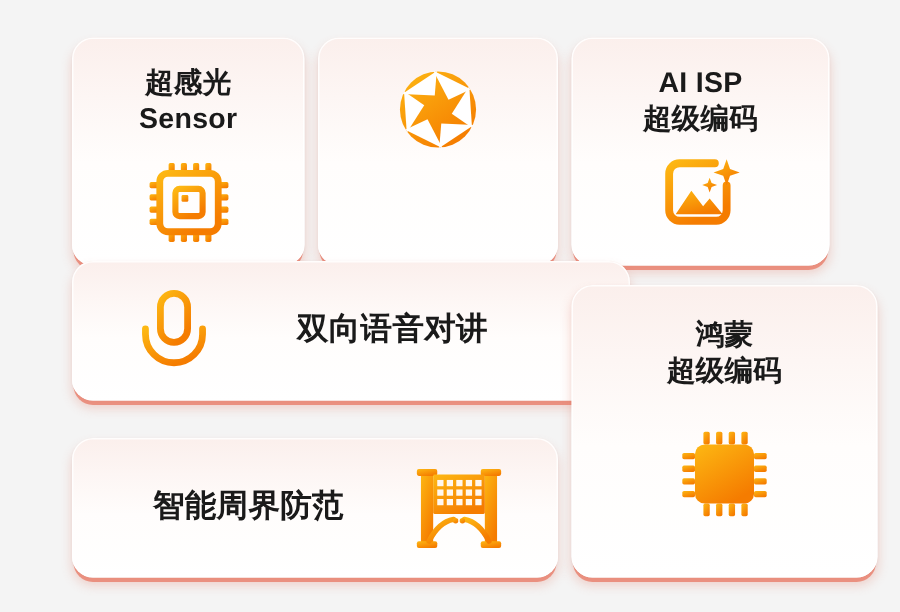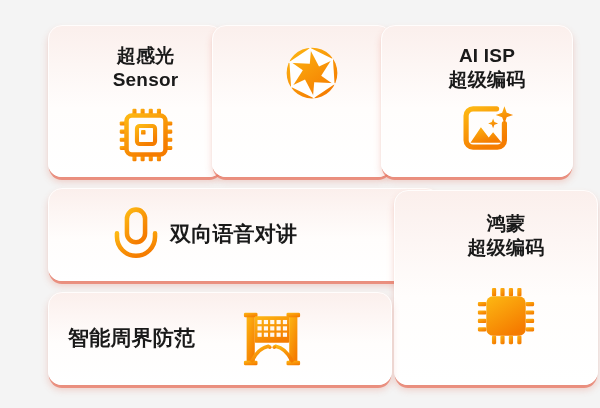--- a/index.html
+++ b/index.html
@@ -25,21 +25,20 @@
   .card {
     position: absolute;
     border-radius: 14px;
     background:
       linear-gradient(180deg, #fbefec 0%, #fdf6f4 26%, #fffdfc 55%, #ffffff 100%);
     box-shadow:
       0 4px 0 -1px rgba(232, 120, 100, 0.75),
       0 5px 7px rgba(226, 120, 100, 0.30),
       0 1px 2px rgba(0,0,0,0.04);
     overflow: hidden;
-    padding-left: 20px;
   }
   .card::after {
     content: "";
     position: absolute;
     inset: 0;
     border-radius: 14px;
     border: 1px solid rgba(255,255,255,0.85);
     pointer-events: none;
   }
 
@@ -72,28 +71,28 @@
     align-items: center;
     justify-content: center;
   }
   .vert .icon-wrap { margin-top: 14px; }
 
   
   #card-sensor   { left: 48px;  top: 25px;  width: 155px; height: 152px; }
   #card-aperture { left: 212px; top: 25px;  width: 160px; height: 152px; }
   #card-aiisp    { left: 381px; top: 25px;  width: 172px; height: 152px; }
 
-  #card-intercom { left: 48px;  top: 188px; width: 372px; height: 93px; }
-  #card-harmony  { left: 394px; top: 190px; width: 184px; height: 195px; }
+  #card-intercom { left: 48px;  top: 174px; width: 372px; height: 93px; gap: 48px; }
+  #card-harmony  { left: 381px; top: 190px; width: 204px; height: 195px; }
   #card-perimeter{ left: 48px;  top: 292px; width: 324px; height: 93px; }
 
   #card-intercom .title { margin-left: 8px; }
   #card-intercom .icon-wrap { margin-left: 42px; }
 
-  #card-perimeter .title { }
+  #card-perimeter .title { margin-left: 54px; }
   #card-perimeter .icon-wrap { margin-left: 46px; }
 
   #card-harmony .title { margin-top: 22px; }
   #card-harmony .icon-wrap { margin-top: 26px; }
 
   svg { display: block; }
 </style>
 </head>
 <body>
 

